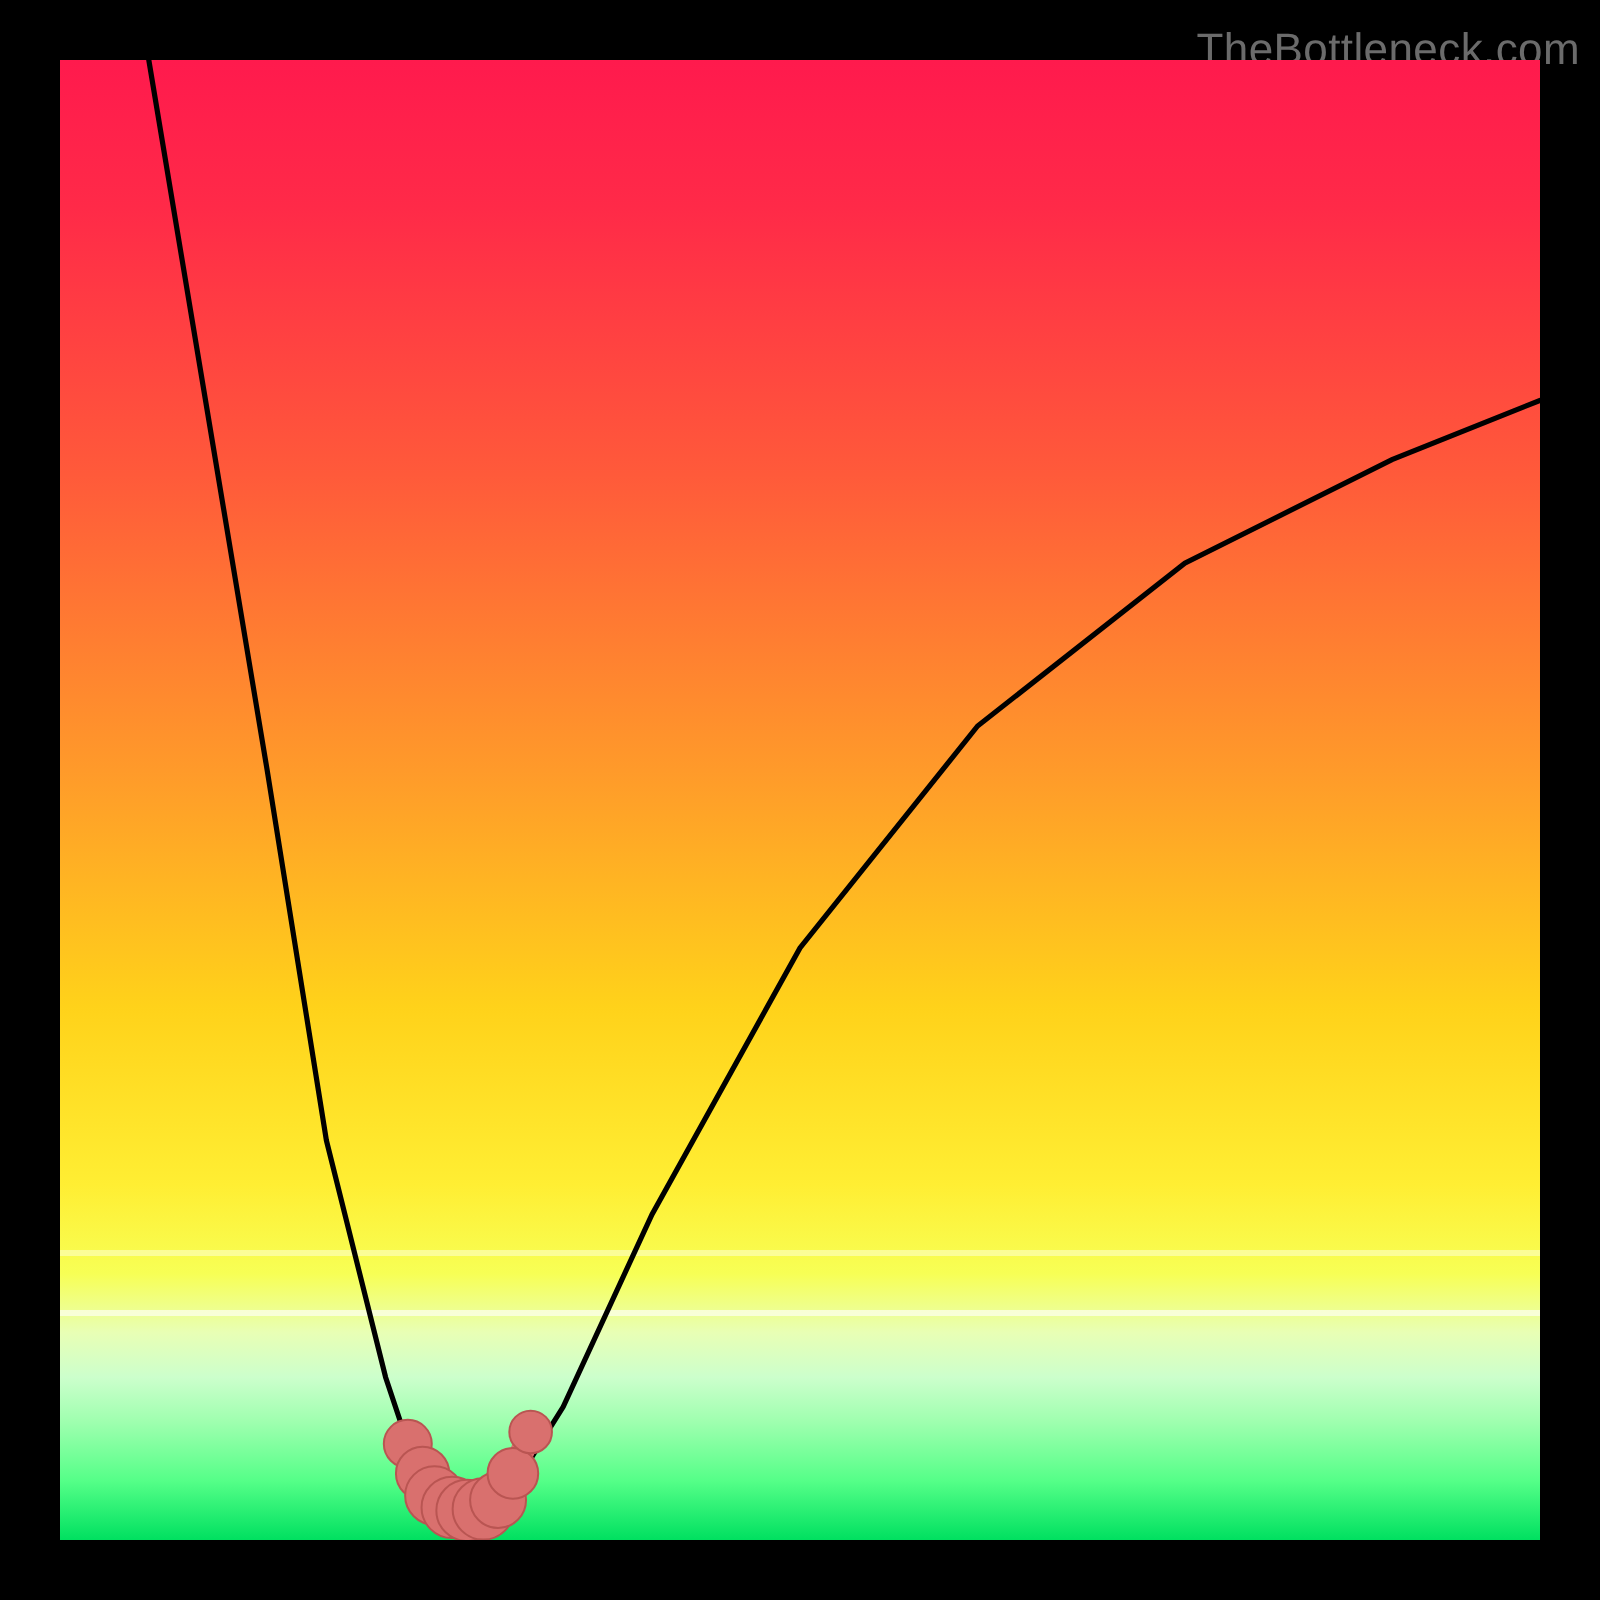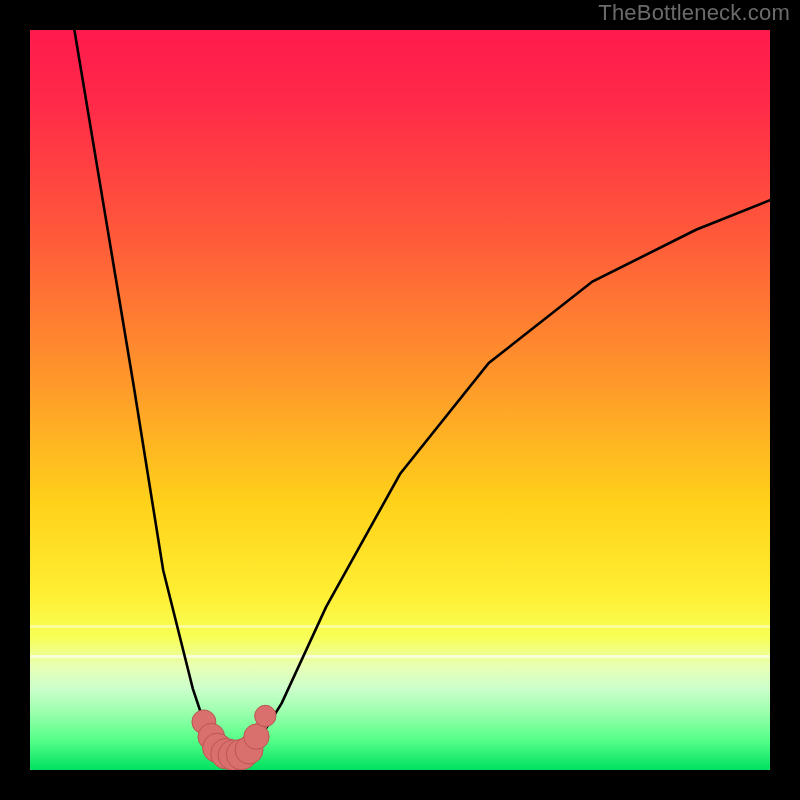--- a/index.html
+++ b/index.html
@@ -33,21 +33,21 @@
       #f7ff55 82%,
       #e8ffb5 86%,
       #ccffcc 89%,
       #9fffaf 92%,
       #55ff88 96%,
       #00e060 100%
     );
   }
   .watermark {
     position: absolute;
-    top: 0;
+    top: 12px;
     right: 10px;
     color: #6b6b6b;
     font-size: 22px;
     font-weight: 500;
     letter-spacing: 0.2px;
     user-select: none;
   }
   svg.curve {
     position: absolute;
     top: 0; left: 0;

